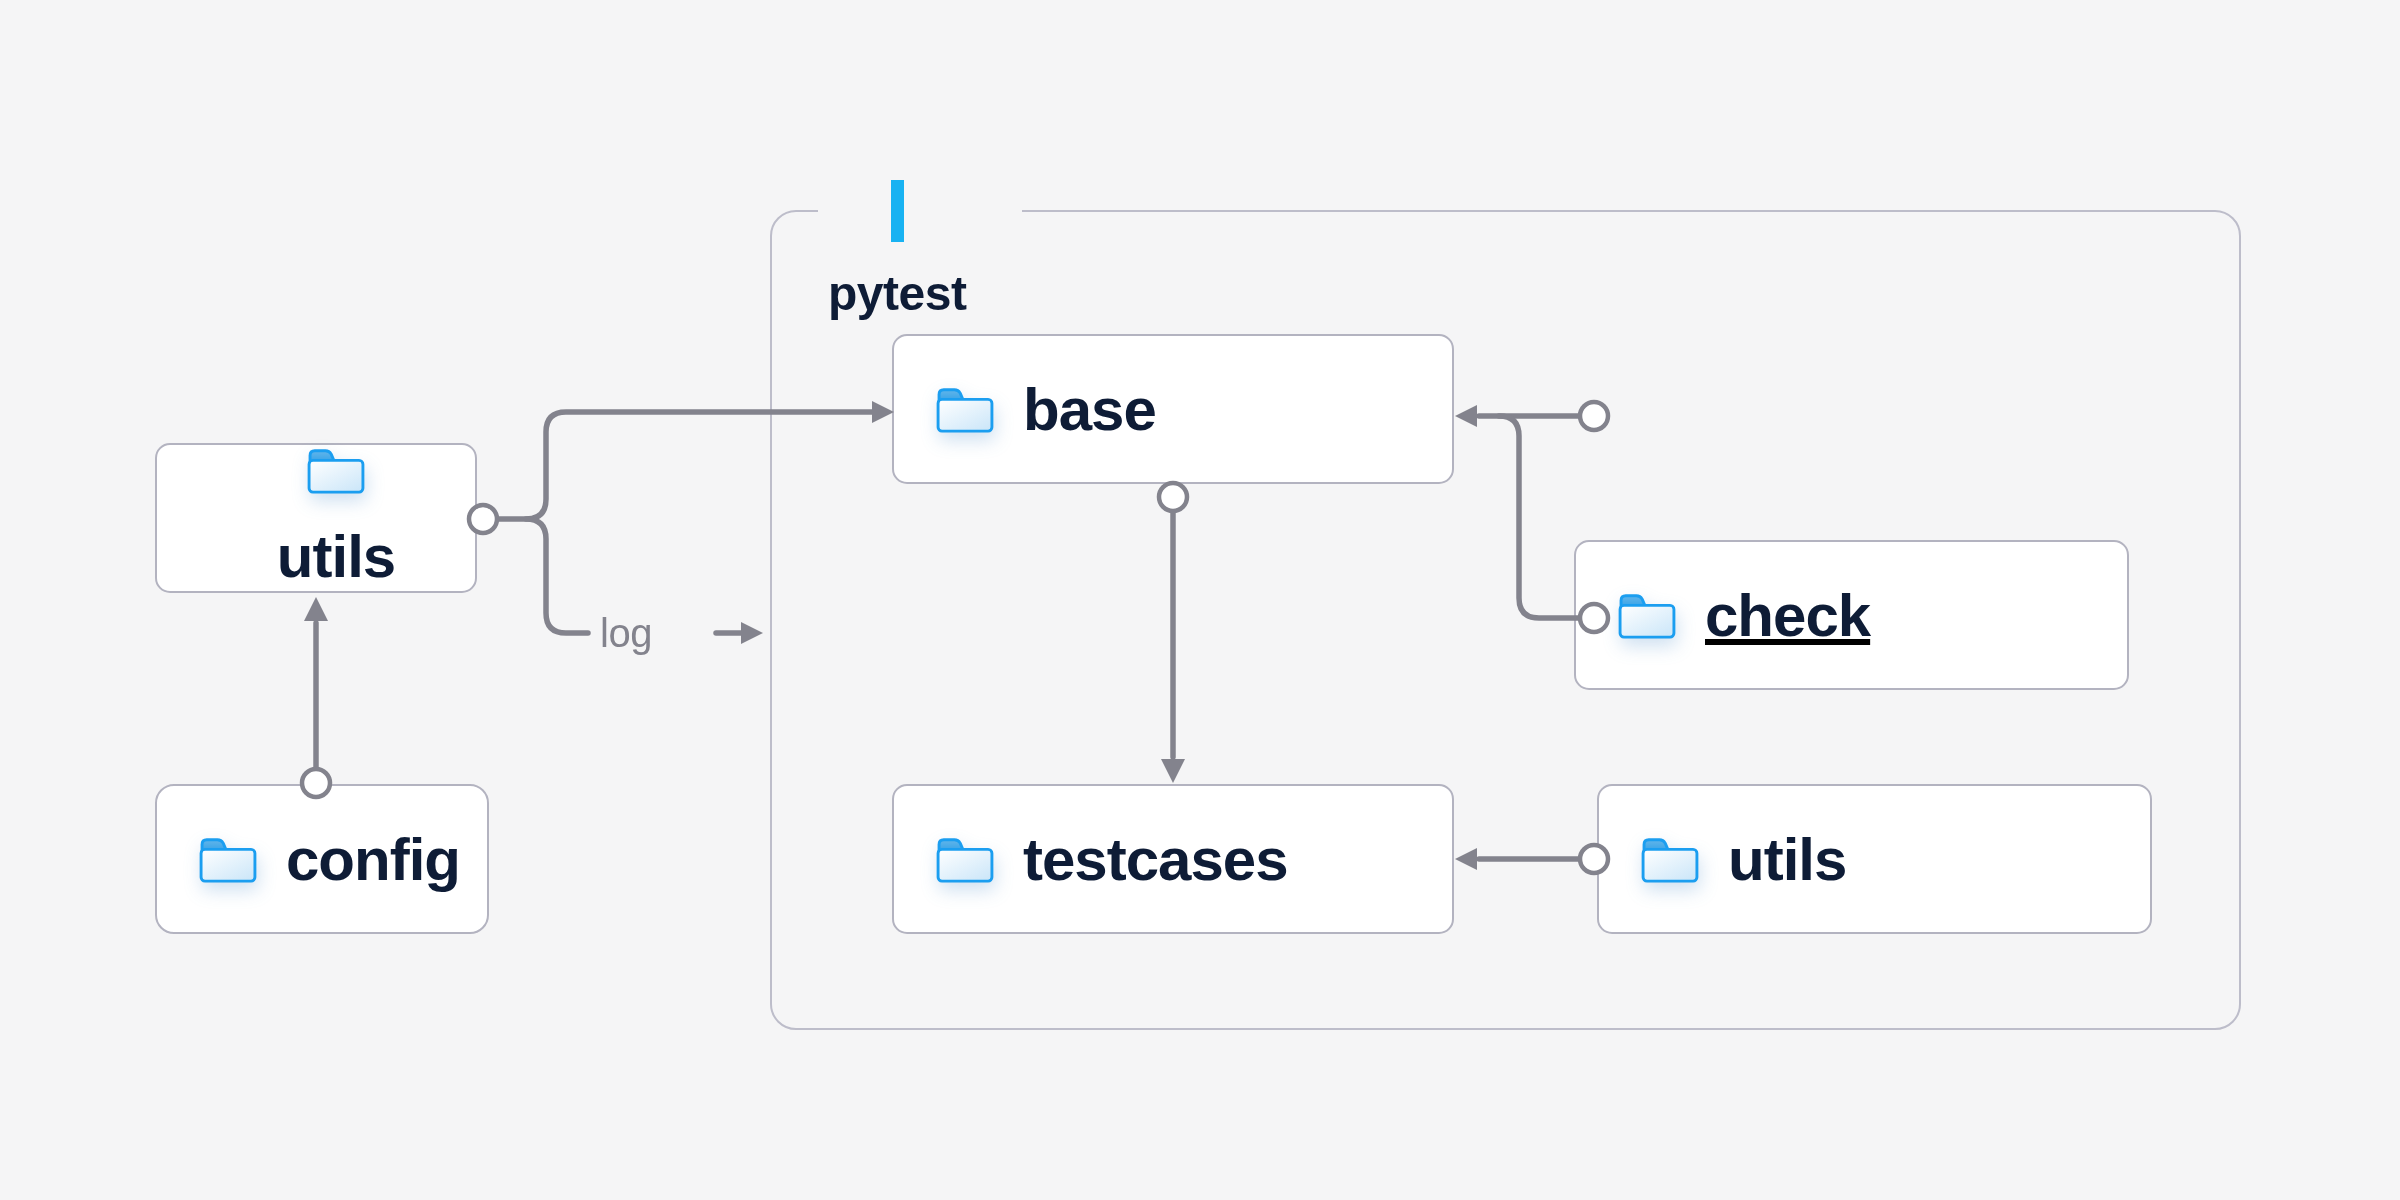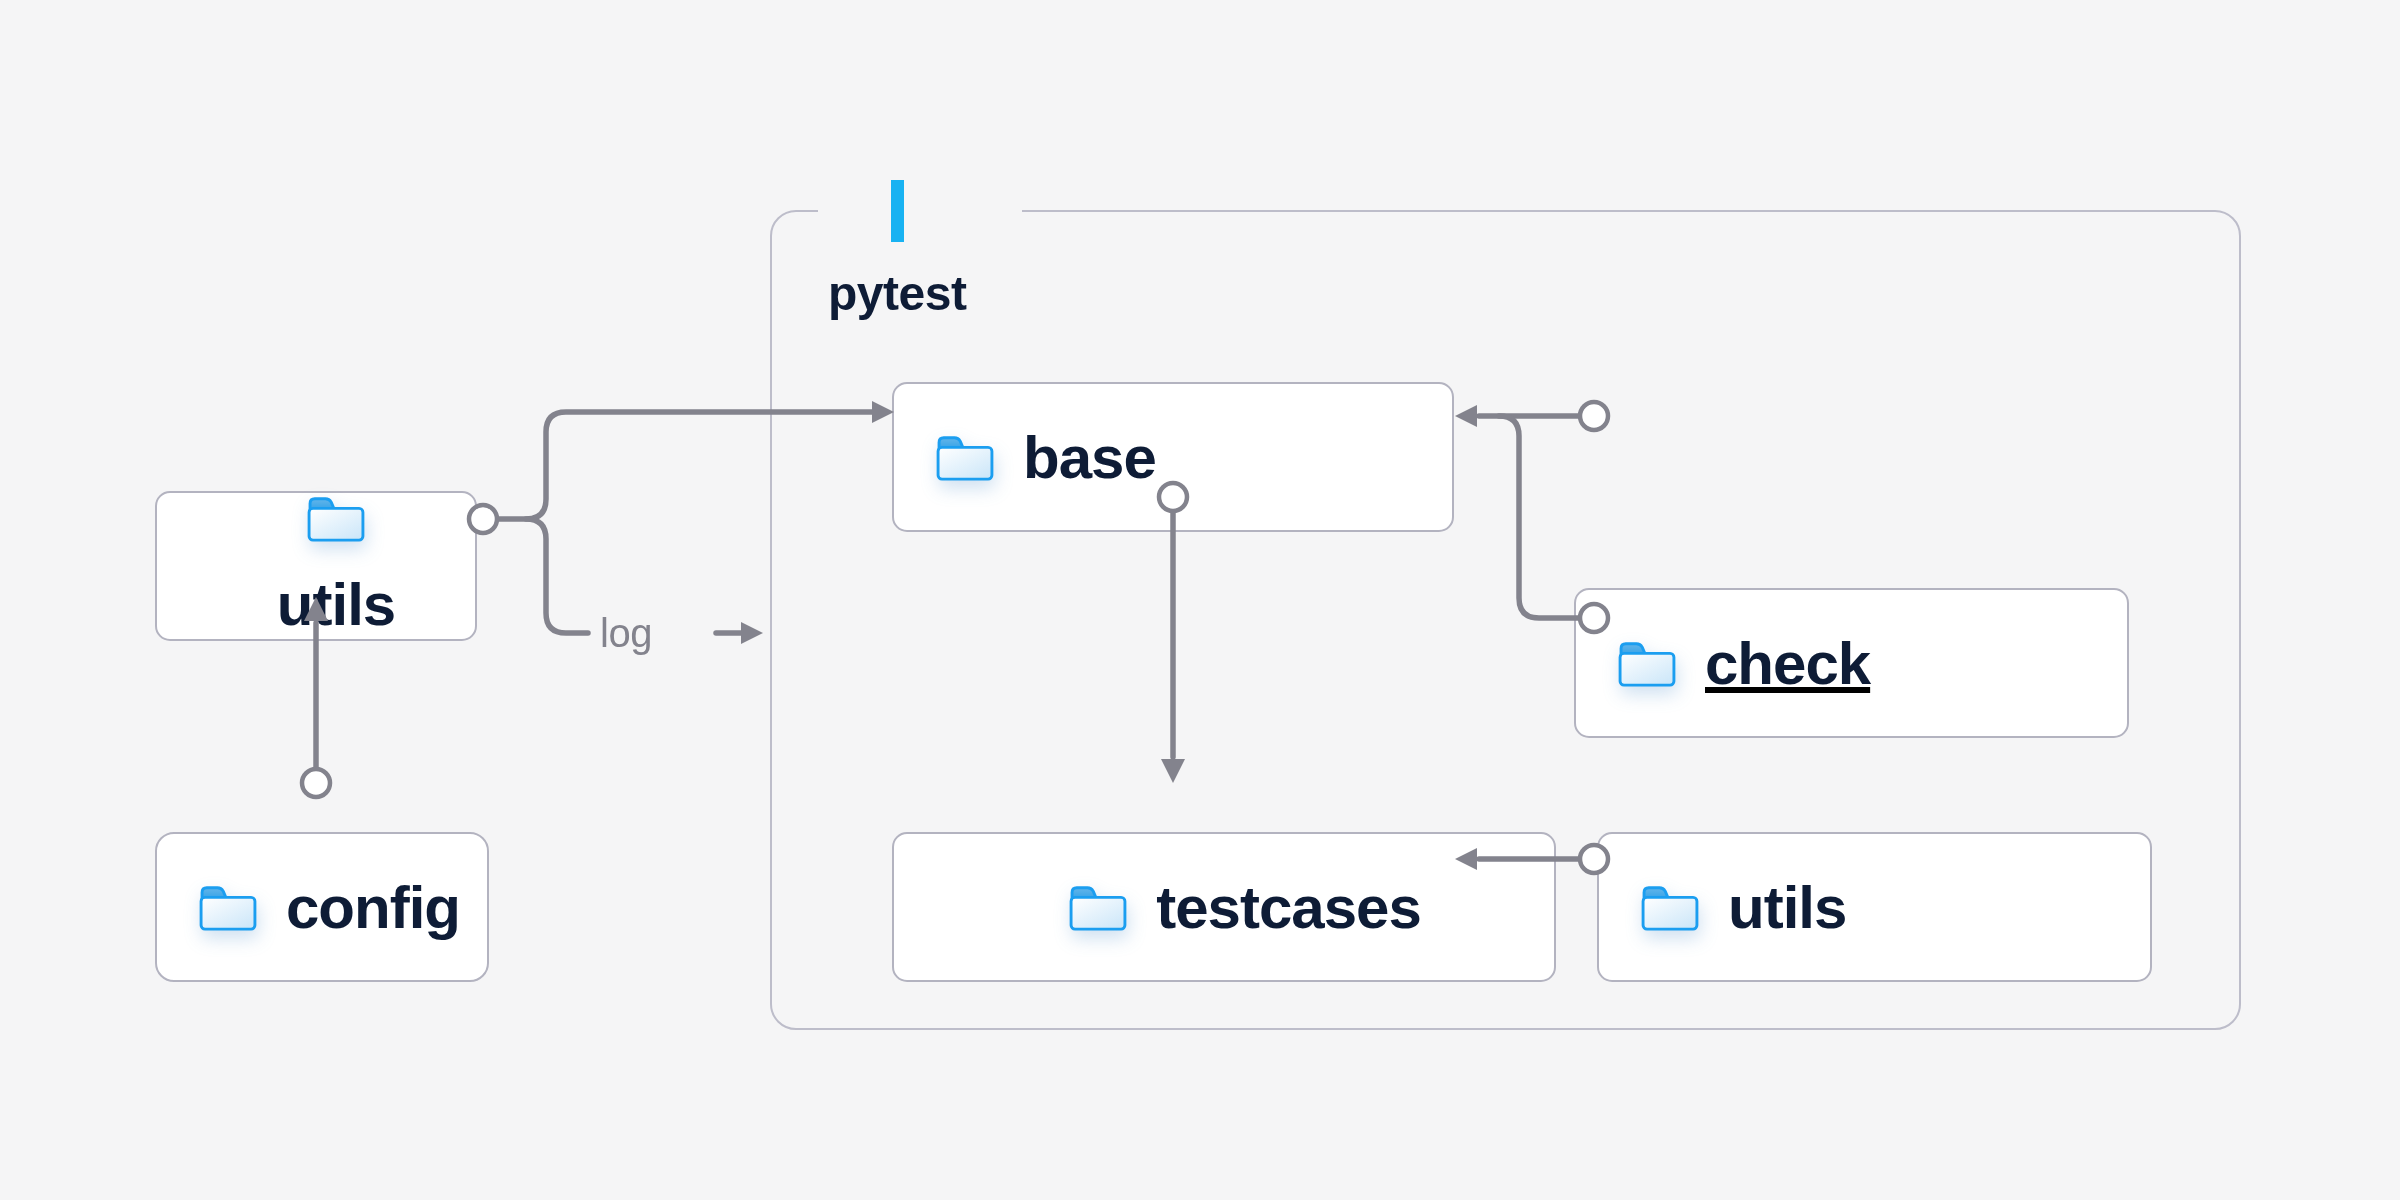--- a/index.html
+++ b/index.html
@@ -46,26 +46,25 @@
 
   
   .node{
     position:absolute;height:150px;
     background:var(--node-bg,#ffffff);
     border:2px solid var(--node-border,#b3b3c0);
     border-radius:15px;
     display:flex;align-items:center;gap:27px;
     padding-left:40px;
     z-index:2;
-    margin-top:48px;
   }
   .n-utils    {left:155px;top:443px;width:322px;flex-direction:column;}
   .n-config   {left:155px;top:784px;width:334px;border-radius:19px;}
   .n-base     {left:892px;top:334px;width:562px;}
-  .n-testcases{left:892px;top:784px;width:664px;justify-content:center;}
+  .n-testcases{left:892px;top:784px;width:562px;}
   .n-pymilvus {left:1597px;top:334px;width:555px;}
   .n-check    {left:1574px;top:540px;width:555px;text-decoration:underline;}
   .n-common   {left:1597px;top:784px;width:555px;}
   .node-label{
     font-size:60px;font-weight:700;color:var(--text,#0e1c36);
     letter-spacing:-1px;white-space:nowrap;
   }
   .folder{
     width:62px;height:50px;flex:0 0 auto;
     filter:drop-shadow(2px 8px 9px rgba(40,120,190,0.22));

